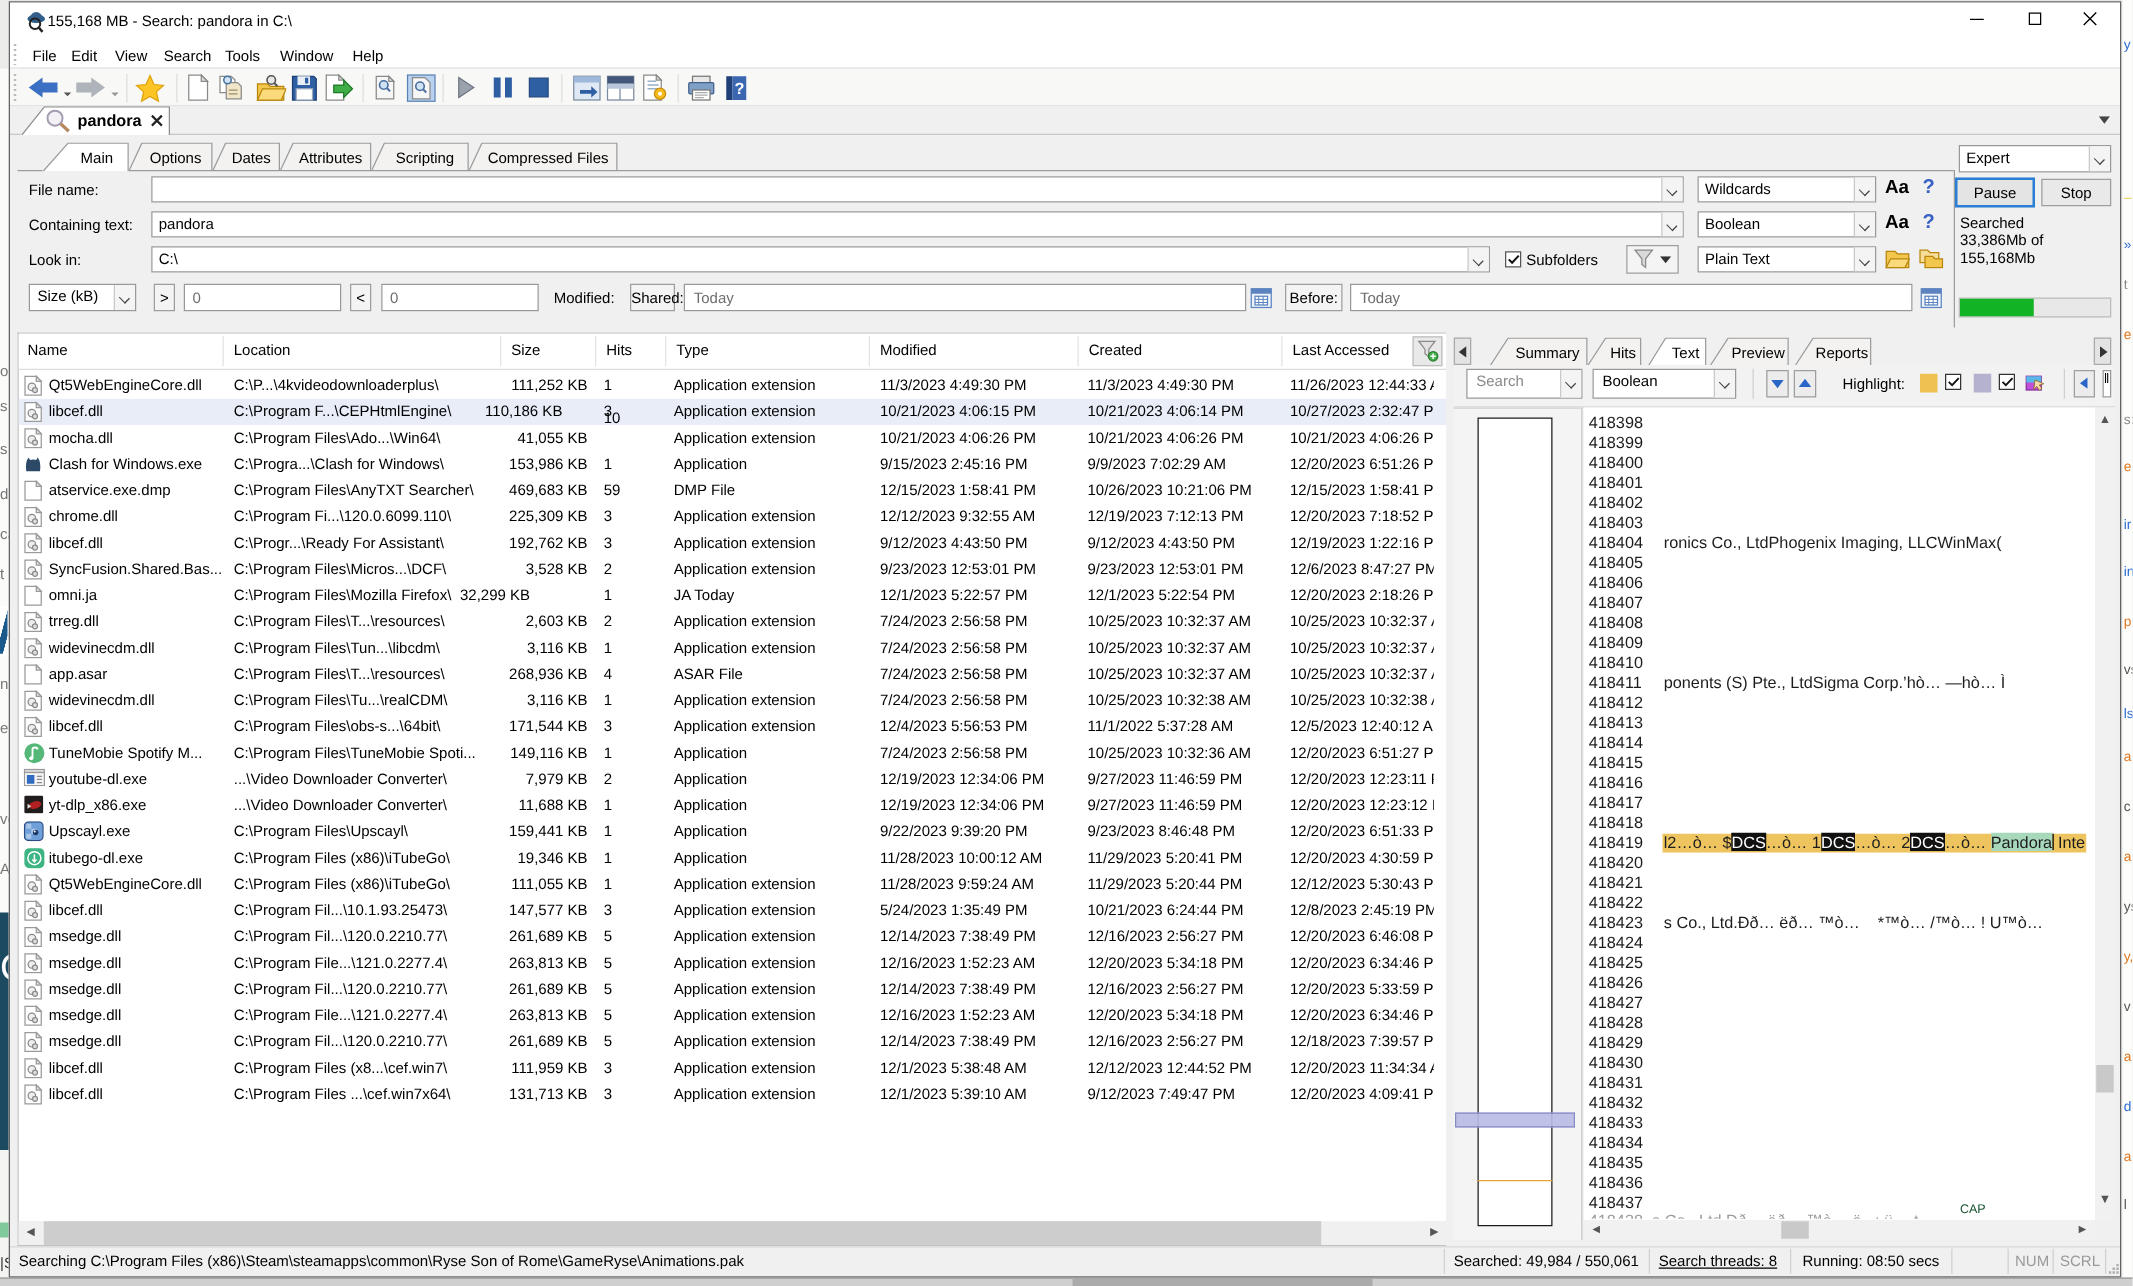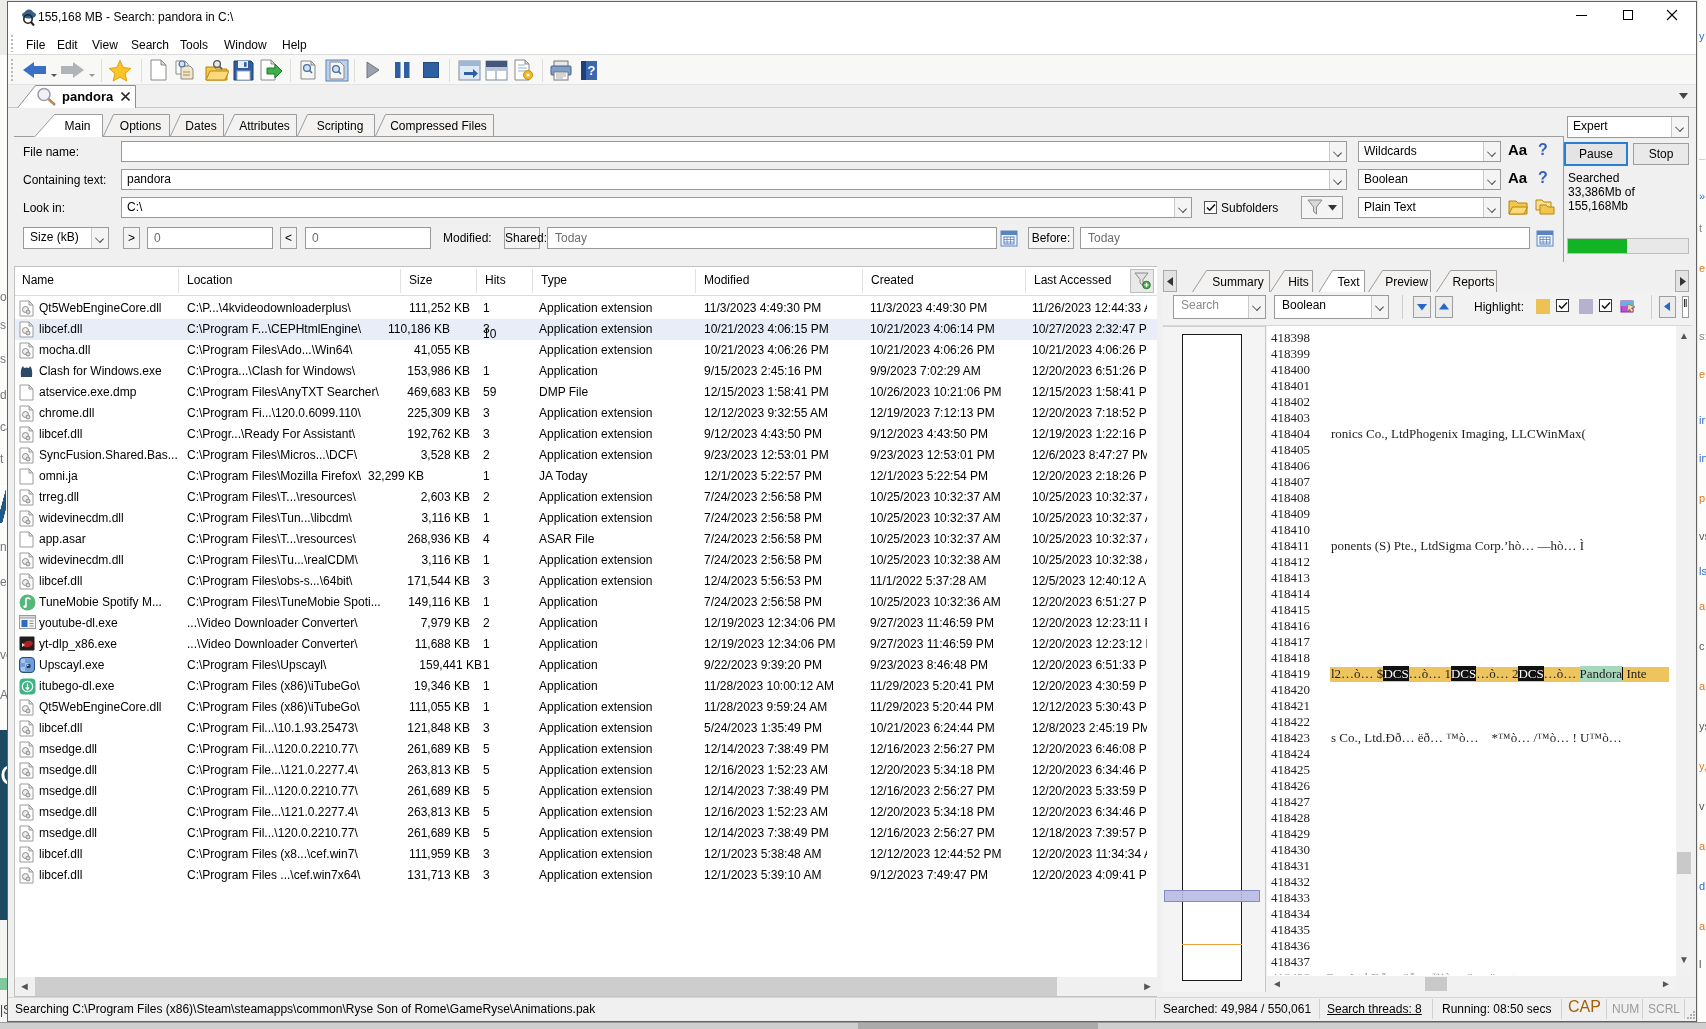--- a/index.html
+++ b/index.html
@@ -5,21 +5,21 @@
 html,body{width:1706px;height:1029px;overflow:hidden}
 body{font-family:"Liberation Sans",sans-serif;background:#e8e8e8}
 .ab{position:absolute}
 #win{position:absolute;left:7px;top:1px;width:1690px;height:1021px;background:#f0f0f0;border:1px solid #636363;overflow:hidden}
 .t12{font-size:12px;color:#000}
 .gray{color:#6d6d6d}
 .fld{background:#fff;border:1px solid #999;position:absolute}
 .cmb-arrow{position:absolute;width:17px;background:#f4f4f4;border-left:1px solid #c9c9c9}
 .chev:after{content:"";position:absolute;left:4px;top:7px;width:6px;height:6px;border-right:1px solid #444;border-bottom:1px solid #444;transform:rotate(45deg) scale(1,.8)}
 .btn{position:absolute;background:#eee;border:1px solid #9e9e9e;text-align:center;font-size:12px;color:#000}
-.mono{font-family:Liberation Serif, serif;font-size:13px;color:#1d1d1d;white-space:pre}
+.mono{font-family:Liberation Sans, sans-serif;font-size:13px;color:#1d1d1d;white-space:pre}
 .cell{position:absolute;white-space:nowrap;overflow:hidden;font-size:12px;color:#000}
 </style></head><body>
 
 <div class="ab" style="left:0;top:0;width:7px;height:1029px;background:#ececeb"></div>
 <div class="ab" style="left:0;top:55px;width:7px;height:675px;background:#fbfbfa"></div>
 <div class="ab" style="left:0;top:920px;width:7px;height:109px;background:#f4f4f3"></div>
 <div class="ab" style="left:0;top:290px;width:7px;overflow:hidden;font-size:12px;color:#777">o</div>
 <div class="ab" style="left:0;top:318px;width:7px;overflow:hidden;font-size:12px;color:#777">s</div>
 <div class="ab" style="left:0;top:352px;width:7px;overflow:hidden;font-size:12px;color:#777">s</div>
 <div class="ab" style="left:0;top:388px;width:7px;overflow:hidden;font-size:12px;color:#777">d</div>
@@ -558,21 +558,21 @@
 <div class="ab" style="left:11px;top:655px;width:16px;height:17px"><svg width="16" height="16" viewBox="0 0 16 16">
         <rect x="0.5" y="0.5" width="15" height="15" rx="3.5" fill="#6f9fd8" stroke="#2a4a80"></rect>
         <rect x="2" y="2" width="4" height="4" fill="#a9c6e8"></rect>
         <rect x="6" y="6" width="4" height="4" fill="#a9c6e8"></rect>
         <rect x="2" y="10" width="4" height="4" fill="#a9c6e8"></rect>
         <circle cx="9.5" cy="9" r="2.2" fill="#1d3a66"></circle>
         <circle cx="8.8" cy="8.2" r="0.8" fill="#fff"></circle>
       </svg></div>
 <div class="cell" style="left:31px;top:656px;width:138px">Upscayl.exe</div>
 <div class="cell" style="left:179px;top:656px;width:212px">C:\Program Files\Upscayl\</div>
-<div class="cell" style="left:372px;top:656px;width:102px;text-align:right">159,441 KB</div>
+<div class="cell" style="left:360px;top:656px;width:102px;text-align:right">159,441 KB</div>
 <div class="cell" style="left:475px;top:656px;width:40px">1</div>
 <div class="cell" style="left:531px;top:656px;width:150px">Application</div>
 <div class="cell" style="left:696px;top:656px;width:152px">9/22/2023 9:39:20 PM</div>
 <div class="cell" style="left:862px;top:656px;width:150px">9/23/2023 8:46:48 PM</div>
 <div class="cell" style="left:1024px;top:656px;width:115px">12/20/2023 6:51:33 PM</div>
 <div class="ab" style="left:11px;top:676px;width:16px;height:17px"><svg width="17" height="17" viewBox="0 0 17 17">
         <rect x="0.5" y="0.5" width="16" height="16" rx="4" fill="#3cb583"></rect>
         <circle cx="8.5" cy="8.5" r="5.2" fill="none" stroke="#fff" stroke-width="1.2"></circle>
         <path d="M8.5 5.5 v6 M6.8 9.5 l1.7 2 1.7 -2" stroke="#fff" stroke-width="1.2" fill="none"></path>
       </svg></div>
@@ -599,21 +599,21 @@
 <div class="cell" style="left:862px;top:698px;width:150px">11/29/2023 5:20:44 PM</div>
 <div class="cell" style="left:1024px;top:698px;width:115px">12/12/2023 5:30:43 PM</div>
 <div class="ab" style="left:11px;top:718px;width:16px;height:17px"><svg width="15" height="17" viewBox="0 0 15 17">
         <path d="M1 1 h9 l4 4 v11 h-13 z" fill="#fff" stroke="#9a9a9a"></path>
         <path d="M10 1 l4 4 h-4 z" fill="#e0e0e0" stroke="#9a9a9a"></path>
         <circle cx="6.5" cy="9.5" r="3" fill="#eee" stroke="#8a8a8a"></circle>
         <circle cx="9" cy="12" r="2" fill="#ddd" stroke="#8a8a8a"></circle>
       </svg></div>
 <div class="cell" style="left:31px;top:719px;width:138px">libcef.dll</div>
 <div class="cell" style="left:179px;top:719px;width:212px">C:\Program Fil...\10.1.93.25473\</div>
-<div class="cell" style="left:360px;top:719px;width:102px;text-align:right">121,848 KB</div>
+<div class="cell" style="left:360px;top:719px;width:102px;text-align:right">147,577 KB</div>
 <div class="cell" style="left:475px;top:719px;width:40px">3</div>
 <div class="cell" style="left:531px;top:719px;width:150px">Application extension</div>
 <div class="cell" style="left:696px;top:719px;width:152px">5/24/2023 1:35:49 PM</div>
 <div class="cell" style="left:862px;top:719px;width:150px">10/21/2023 6:24:44 PM</div>
 <div class="cell" style="left:1024px;top:719px;width:115px">12/8/2023 2:45:19 PM</div>
 <div class="ab" style="left:11px;top:739px;width:16px;height:17px"><svg width="15" height="17" viewBox="0 0 15 17">
         <path d="M1 1 h9 l4 4 v11 h-13 z" fill="#fff" stroke="#9a9a9a"></path>
         <path d="M10 1 l4 4 h-4 z" fill="#e0e0e0" stroke="#9a9a9a"></path>
         <circle cx="6.5" cy="9.5" r="3" fill="#eee" stroke="#8a8a8a"></circle>
         <circle cx="9" cy="12" r="2" fill="#ddd" stroke="#8a8a8a"></circle>
@@ -849,21 +849,21 @@
 <div class="ab" style="left:1147px;top:997px;width:1px;height:20px;background:#d0d0d0"></div>
 <div class="ab" style="left:1311px;top:997px;width:1px;height:20px;background:#d0d0d0"></div>
 <div class="ab" style="left:1424px;top:997px;width:1px;height:20px;background:#d0d0d0"></div>
 <div class="ab" style="left:1553px;top:997px;width:1px;height:20px;background:#d0d0d0"></div>
 <div class="ab" style="left:1598px;top:997px;width:1px;height:20px;background:#d0d0d0"></div>
 <div class="ab" style="left:1634px;top:997px;width:1px;height:20px;background:#d0d0d0"></div>
 <div class="ab" style="left:1676px;top:997px;width:1px;height:20px;background:#d0d0d0"></div>
 <div class="ab t12" style="left:1155px;top:1000px">Searched: 49,984 / 550,061</div>
 <div class="ab t12" style="left:1319px;top:1000px;text-decoration:underline">Search threads: 8</div>
 <div class="ab t12" style="left:1434px;top:1000px">Running: 08:50 secs</div>
-<div class="ab" style="left:1560px;top:996px;font-size:16px;color:#a16207">CAP</div>
+<div class="ab" style="left:1560px;top:960px;font-size:10px;color:#14532d">CAP</div>
 <div class="ab" style="left:1604px;top:1000px;font-size:12px;color:#9a9a9a">NUM</div>
 <div class="ab" style="left:1640px;top:1000px;font-size:12px;color:#9a9a9a">SCRL</div>
 <svg class="ab" style="left:1679px;top:1009px" width="9" height="9" viewBox="0 0 9 9">
       <g fill="#b0b0b0">
         <rect x="6" y="0" width="2" height="2"></rect>
         <rect x="6" y="3" width="2" height="2"></rect>
         <rect x="6" y="6" width="2" height="2"></rect>
         <rect x="3" y="3" width="2" height="2"></rect>
         <rect x="3" y="6" width="2" height="2"></rect>
         <rect x="0" y="6" width="2" height="2"></rect>

